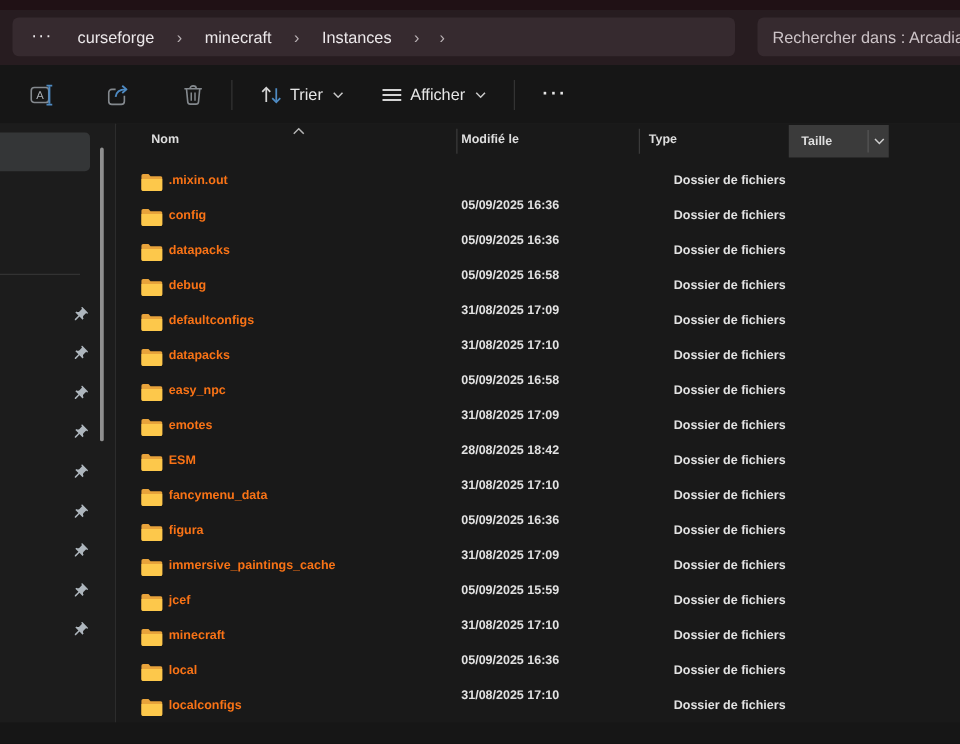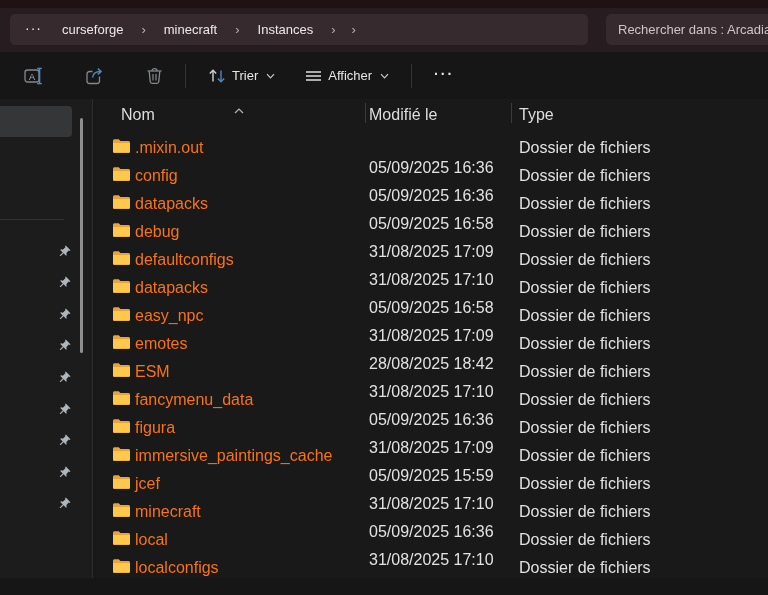--- a/index.html
+++ b/index.html
@@ -42,42 +42,42 @@
   .t-more{font-weight:bold;letter-spacing:2px;font-size:14px;padding-bottom:10px;}
   .chev{margin-left:2px;}
   
   .main{position:absolute;left:0;top:99px;width:768px;height:479px;display:flex;}
   .sidebar{position:relative;width:92px;height:100%;background:#1c1c1c;border-right:1px solid #2c2c2c;flex:none;}
   .side-selected{position:absolute;left:-8px;top:7px;width:80px;height:31px;background:#343637;border-radius:4px;cursor:pointer;}
   .side-scrollbar{position:absolute;left:80px;top:19px;width:3px;height:235px;background:#8f8f8f;border-radius:2px;cursor:grab;}
   .side-divider{position:absolute;left:-8px;top:120px;width:72px;height:1px;background:#323232;}
   .pin{position:absolute;left:57px;width:14px;height:14px;cursor:pointer;}
   
-  .file-area{position:relative;flex:1;height:100%;background:var(--list-bg,#191919);font-size:16px;}
+  .file-area{position:relative;flex:1;height:100%;background:var(--list-bg,#191919);font-size:10px;font-weight:bold;}
   .header-row{position:absolute;left:0;top:0;width:676px;height:28px;color:#dedede;}
   .hdr{position:absolute;top:7px;cursor:pointer;}
   .hdr-name{left:28px;}
   .hdr-modified{left:276px;}
   .hdr-type{left:426px;}
   .hdr-caret{position:absolute;left:141px;top:1px;}
   .hdr-sep{position:absolute;top:4px;width:1px;height:20px;background:#3a3a3a;}
   .sep-1{left:272px;} .sep-2{left:418px;}
   .hdr-size{
     position:absolute;left:538px;top:1px;width:80px;height:26px;
     background:var(--header-hover-bg,#3b3b3b);display:flex;align-items:center;cursor:pointer;
   }
   .hdr-size .label{padding-left:10px;flex:1;}
   .hdr-size .size-div{width:1px;height:18px;background:#565656;}
   .hdr-size .size-chev{width:16px;display:flex;align-items:center;justify-content:center;cursor:pointer;}
   .file-list{position:absolute;left:0;top:33px;width:676px;}
   .file-row{position:relative;height:28px;cursor:pointer;}
   .file-row .ficon{position:absolute;left:20px;top:7px;}
   .file-row .fname{position:absolute;left:42px;top:7px;color:#f97316;white-space:nowrap;}
   .file-row .fdate{position:absolute;left:276px;top:7px;color:#e2e2e2;white-space:nowrap;margin-top:20px;}
-  .file-row .ftype{position:absolute;left:426px;top:7px;color:#e2e2e2;white-space:nowrap;}
+  .file-row .ftype{position:absolute;left:446px;top:7px;color:#e2e2e2;white-space:nowrap;}
   
   .statusbar{position:absolute;left:0;top:578px;width:768px;height:17px;background:#161616;}
 </style>
 </head>
 <body>
 
 <div class="screen">
 
   <div class="titlebar-strip"></div>
 
@@ -234,20 +234,29 @@
         <span class="hdr-caret">
           <svg width="10" height="6" viewBox="0 0 10 6">
               <path d="M1 5 L5 1 L9 5" fill="none" stroke="#b5b5b5" stroke-width="1.2"></path>
             </svg>
         </span>
         <span class="hdr hdr-name">Nom</span>
         <span class="hdr-sep sep-1"></span>
         <span class="hdr hdr-modified">Modifié le</span>
         <span class="hdr-sep sep-2"></span>
         <span class="hdr hdr-type">Type</span>
+        <span class="hdr-size">
+          <span class="label">Taille</span>
+          <span class="size-div"></span>
+          <span class="size-chev">
+            <svg width="9" height="6" viewBox="0 0 9 6">
+                <path d="M1 1.2 L4.5 4.8 L8 1.2" fill="none" stroke="#cfcfcf" stroke-width="1.2"></path>
+              </svg>
+          </span>
+        </span>
       </div>
       <div class="file-list">
   <div class="file-row">
     <span class="ficon">
       <svg width="17" height="14" viewBox="0 0 17 14">
         <path d="M0 1.8 C0 0.9 0.7 0.2 1.6 0.2 H5.8 L7.4 2 H15.4 C16.3 2 17 2.7 17 3.6 V12.2 C17 13.1 16.3 13.8 15.4 13.8 H1.6 C0.7 13.8 0 13.1 0 12.2 Z" style="fill:var(--folder-back,#e8a33b)"></path>
         <path d="M0 4.1 H17 V12.2 C17 13.1 16.3 13.8 15.4 13.8 H1.6 C0.7 13.8 0 13.1 0 12.2 Z" style="fill:var(--folder-front,#fdc84b)"></path>
       </svg>
     </span>
     <span class="fname">.mixin.out</span>

